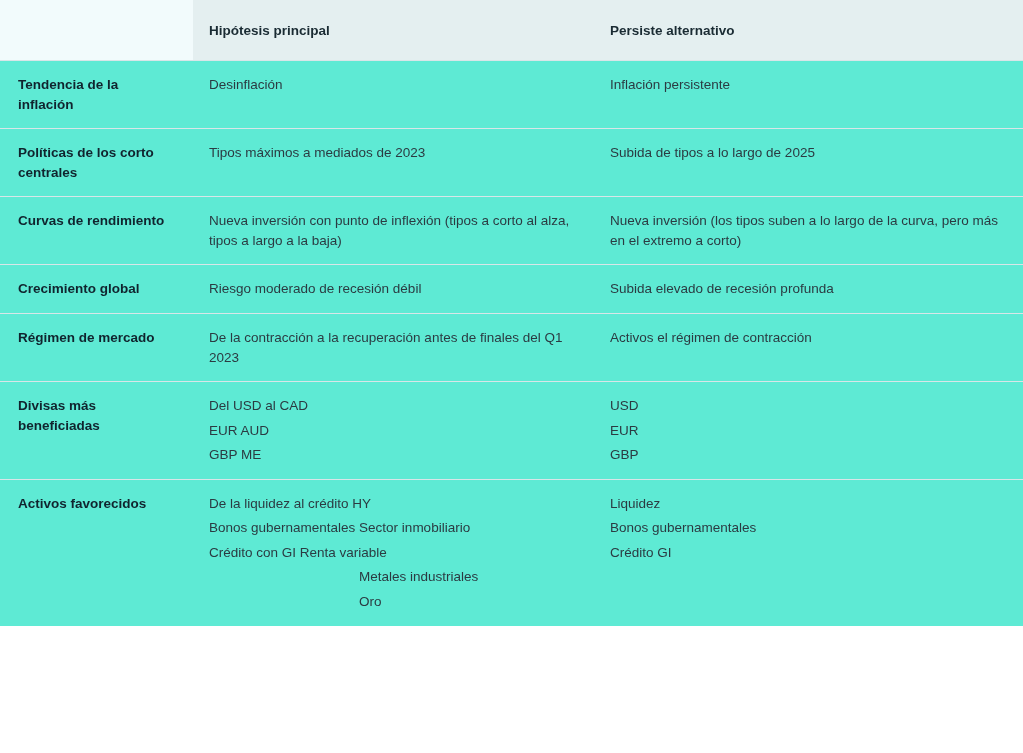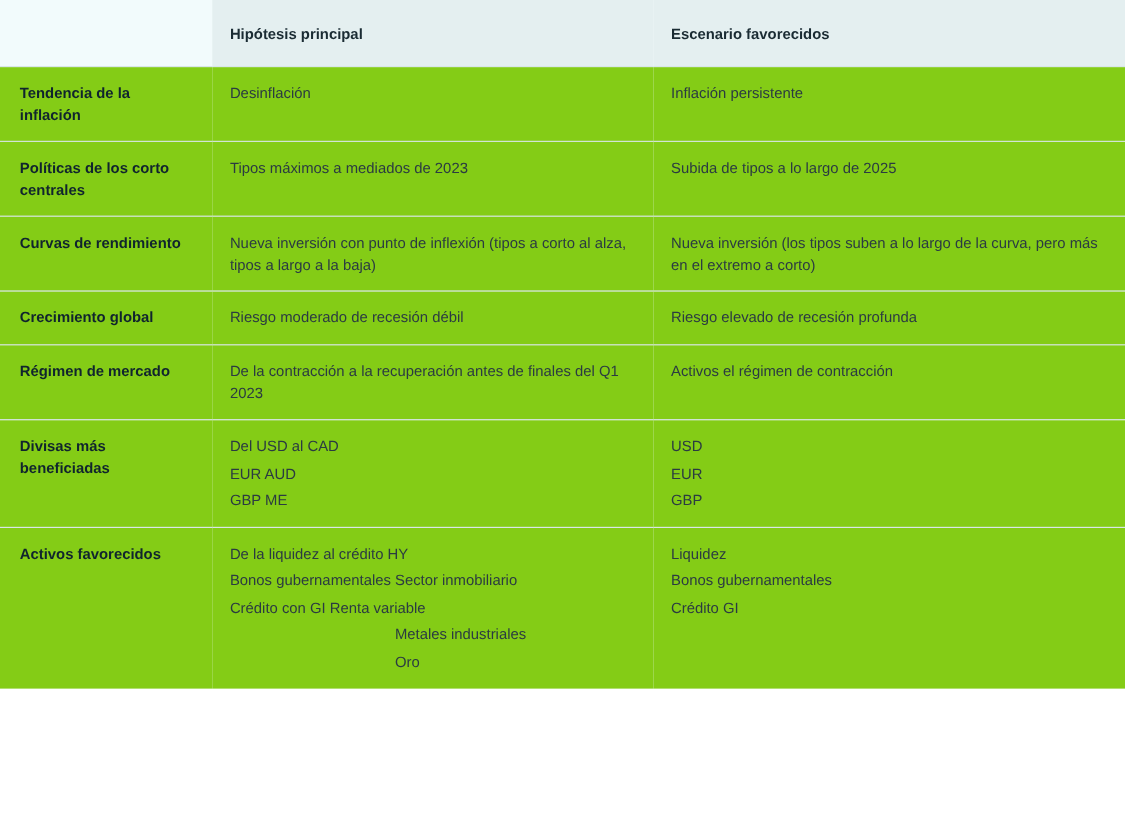--- a/index.html
+++ b/index.html
@@ -35,21 +35,21 @@
     text-align: left;
     vertical-align: middle;
     padding: 18px 16px 18px 16px;
     height: 24px;
     border: none;
   }
   table.matrix thead th.corner {
     background: #f2fbfc;
   }
   table.matrix tbody td {
-    background: #84cc16;
+    background: #5eead4;
     border-top: 1px solid #d9e6e8;
     vertical-align: top;
     font-size: 13.5px;
     line-height: 1.45;
     color: #2b3b42;
     padding: 14px 16px 14px 16px;
   }
   table.matrix tbody tr:first-child td {
     border-top: 1px solid #d9e6e8;
   }
@@ -77,21 +77,21 @@
   <table class="matrix">
     <colgroup>
       <col class="c0">
       <col class="c1">
       <col class="c2">
     </colgroup>
     <thead>
       <tr>
         <th class="corner"></th>
         <th>Hipótesis principal</th>
-        <th>Escenario favorecidos</th>
+        <th>Persiste alternativo</th>
       </tr>
     </thead>
     <tbody id="matrix-body">
         <tr>
           <td class="rowhead">Tendencia de la inflación</td>
           <td>
             <div class="cell-lines">
               <div>Desinflación</div>
             </div>
           </td>
@@ -129,21 +129,21 @@
         </tr>
         <tr>
           <td class="rowhead">Crecimiento global</td>
           <td>
             <div class="cell-lines">
               <div>Riesgo moderado de recesión débil</div>
             </div>
           </td>
           <td>
             <div class="cell-lines">
-              <div>Riesgo elevado de recesión profunda</div>
+              <div>Subida elevado de recesión profunda</div>
             </div>
           </td>
         </tr>
         <tr>
           <td class="rowhead">Régimen de mercado</td>
           <td>
             <div class="cell-lines">
               <div>De la contracción a la recuperación antes de finales del Q1 2023</div>
             </div>
           </td>

